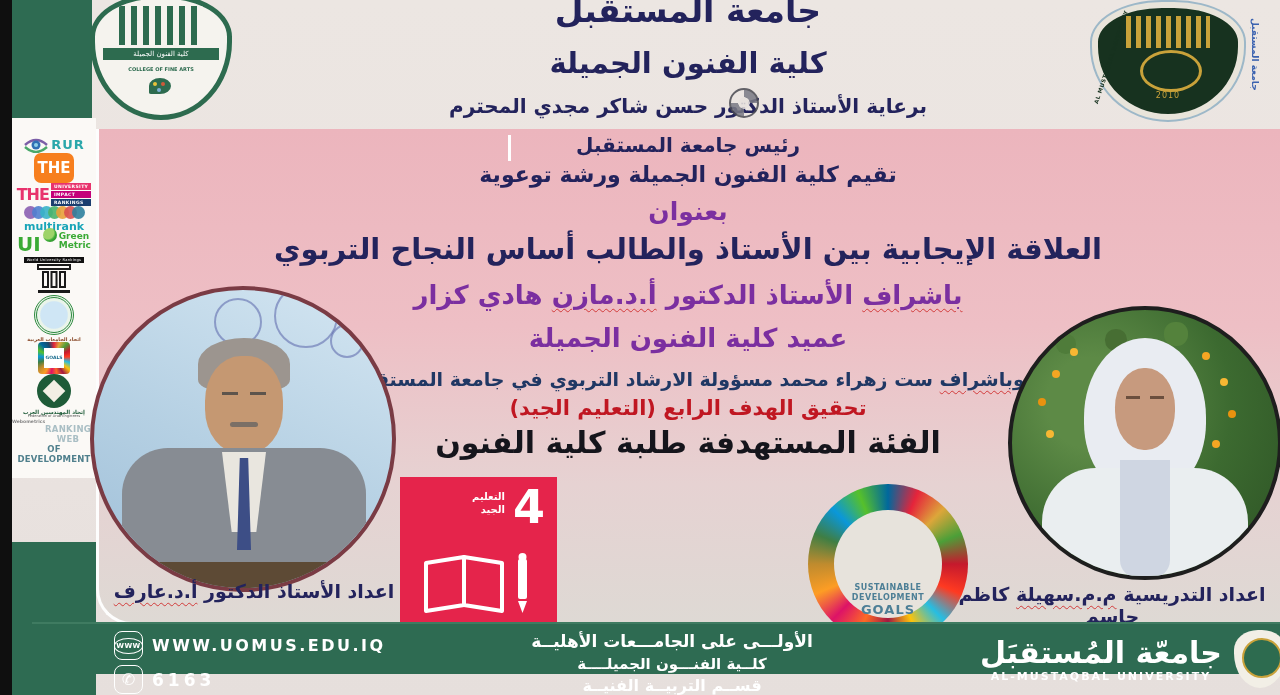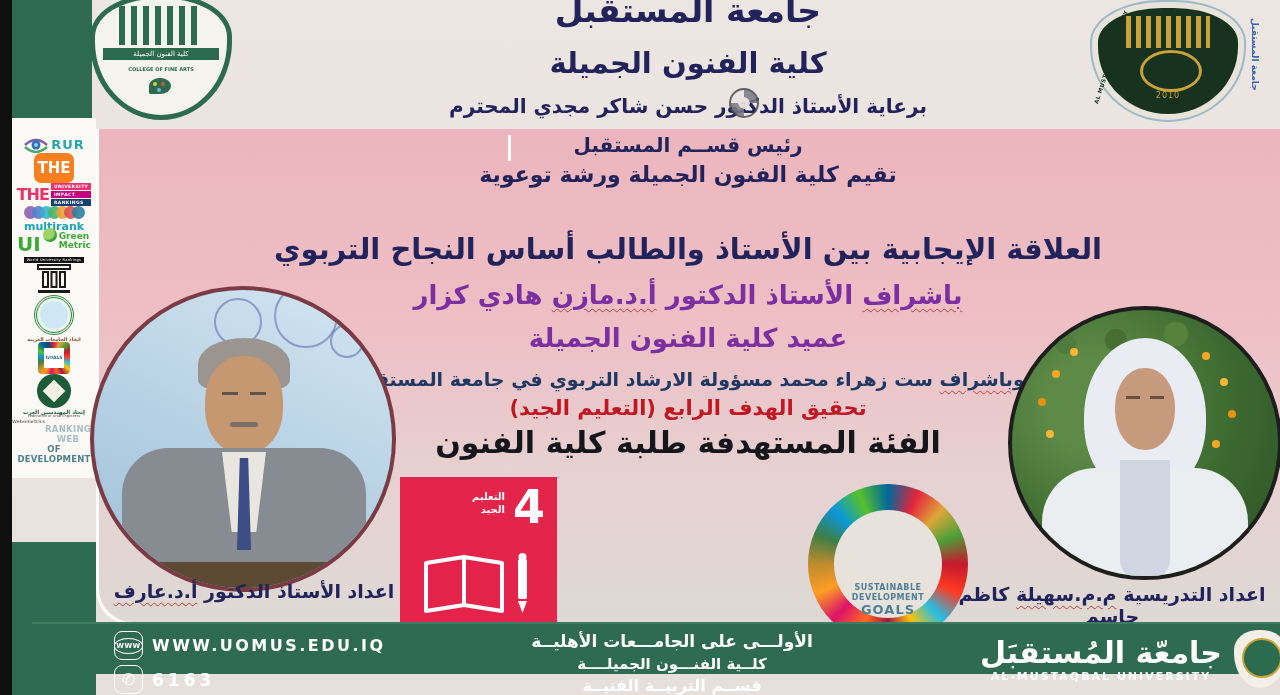--- a/index.html
+++ b/index.html
@@ -259,22 +259,23 @@
   <div class="abs main-head">
     <div class="h-univ" dir="rtl">جامعة المستقبل</div>
     <div class="h-coll" dir="rtl">كلية الفنون الجميلة</div>
     <div class="h-patron" dir="rtl">برعاية الأستاذ الدكتور حسن شاكر مجدي المحترم</div>
   </div>
   <div class="abs swirl"></div>
 
   <div class="abs panel"></div>
   <div class="abs caret"></div>
 
-  <div class="abs pline navy" style="top:133px;font-size:20px;font-weight:bold" dir="rtl">رئيس قســم المستقبل</div>
+  <div class="abs pline navy" style="top:133px;font-size:20px;font-weight:bold" dir="rtl">رئيس جامعة المستقبل</div>
   <div class="abs pline navy" style="top:162px;font-size:22px;font-weight:bold" dir="rtl">تقيم كلية الفنون الجميلة ورشة توعوية</div>
+  <div class="abs pline purple" style="top:197px;font-size:25px;font-weight:bold" dir="rtl">بعنوان</div>
   <div class="abs pline navy" style="top:232px;font-size:29px;font-weight:bold" dir="rtl">العلاقة الإيجابية بين الأستاذ والطالب أساس النجاح التربوي</div>
   <div class="abs pline purple" style="top:280px;font-size:26px;font-weight:bold" dir="rtl">
     <span class="wavy">باشراف</span>
     <span>الأستاذ الدكتور</span>
     <span class="wavy">أ.د.مازن</span>
     <span>هادي كزار</span>
   </div>
   <div class="abs pline purple" style="top:323px;font-size:26px;font-weight:bold" dir="rtl">عميد كلية الفنون الجميلة</div>
   <div class="abs pline blue2" style="top:368px;font-size:19px;font-weight:bold" dir="rtl">
     <span class="wavy">وباشراف</span>

